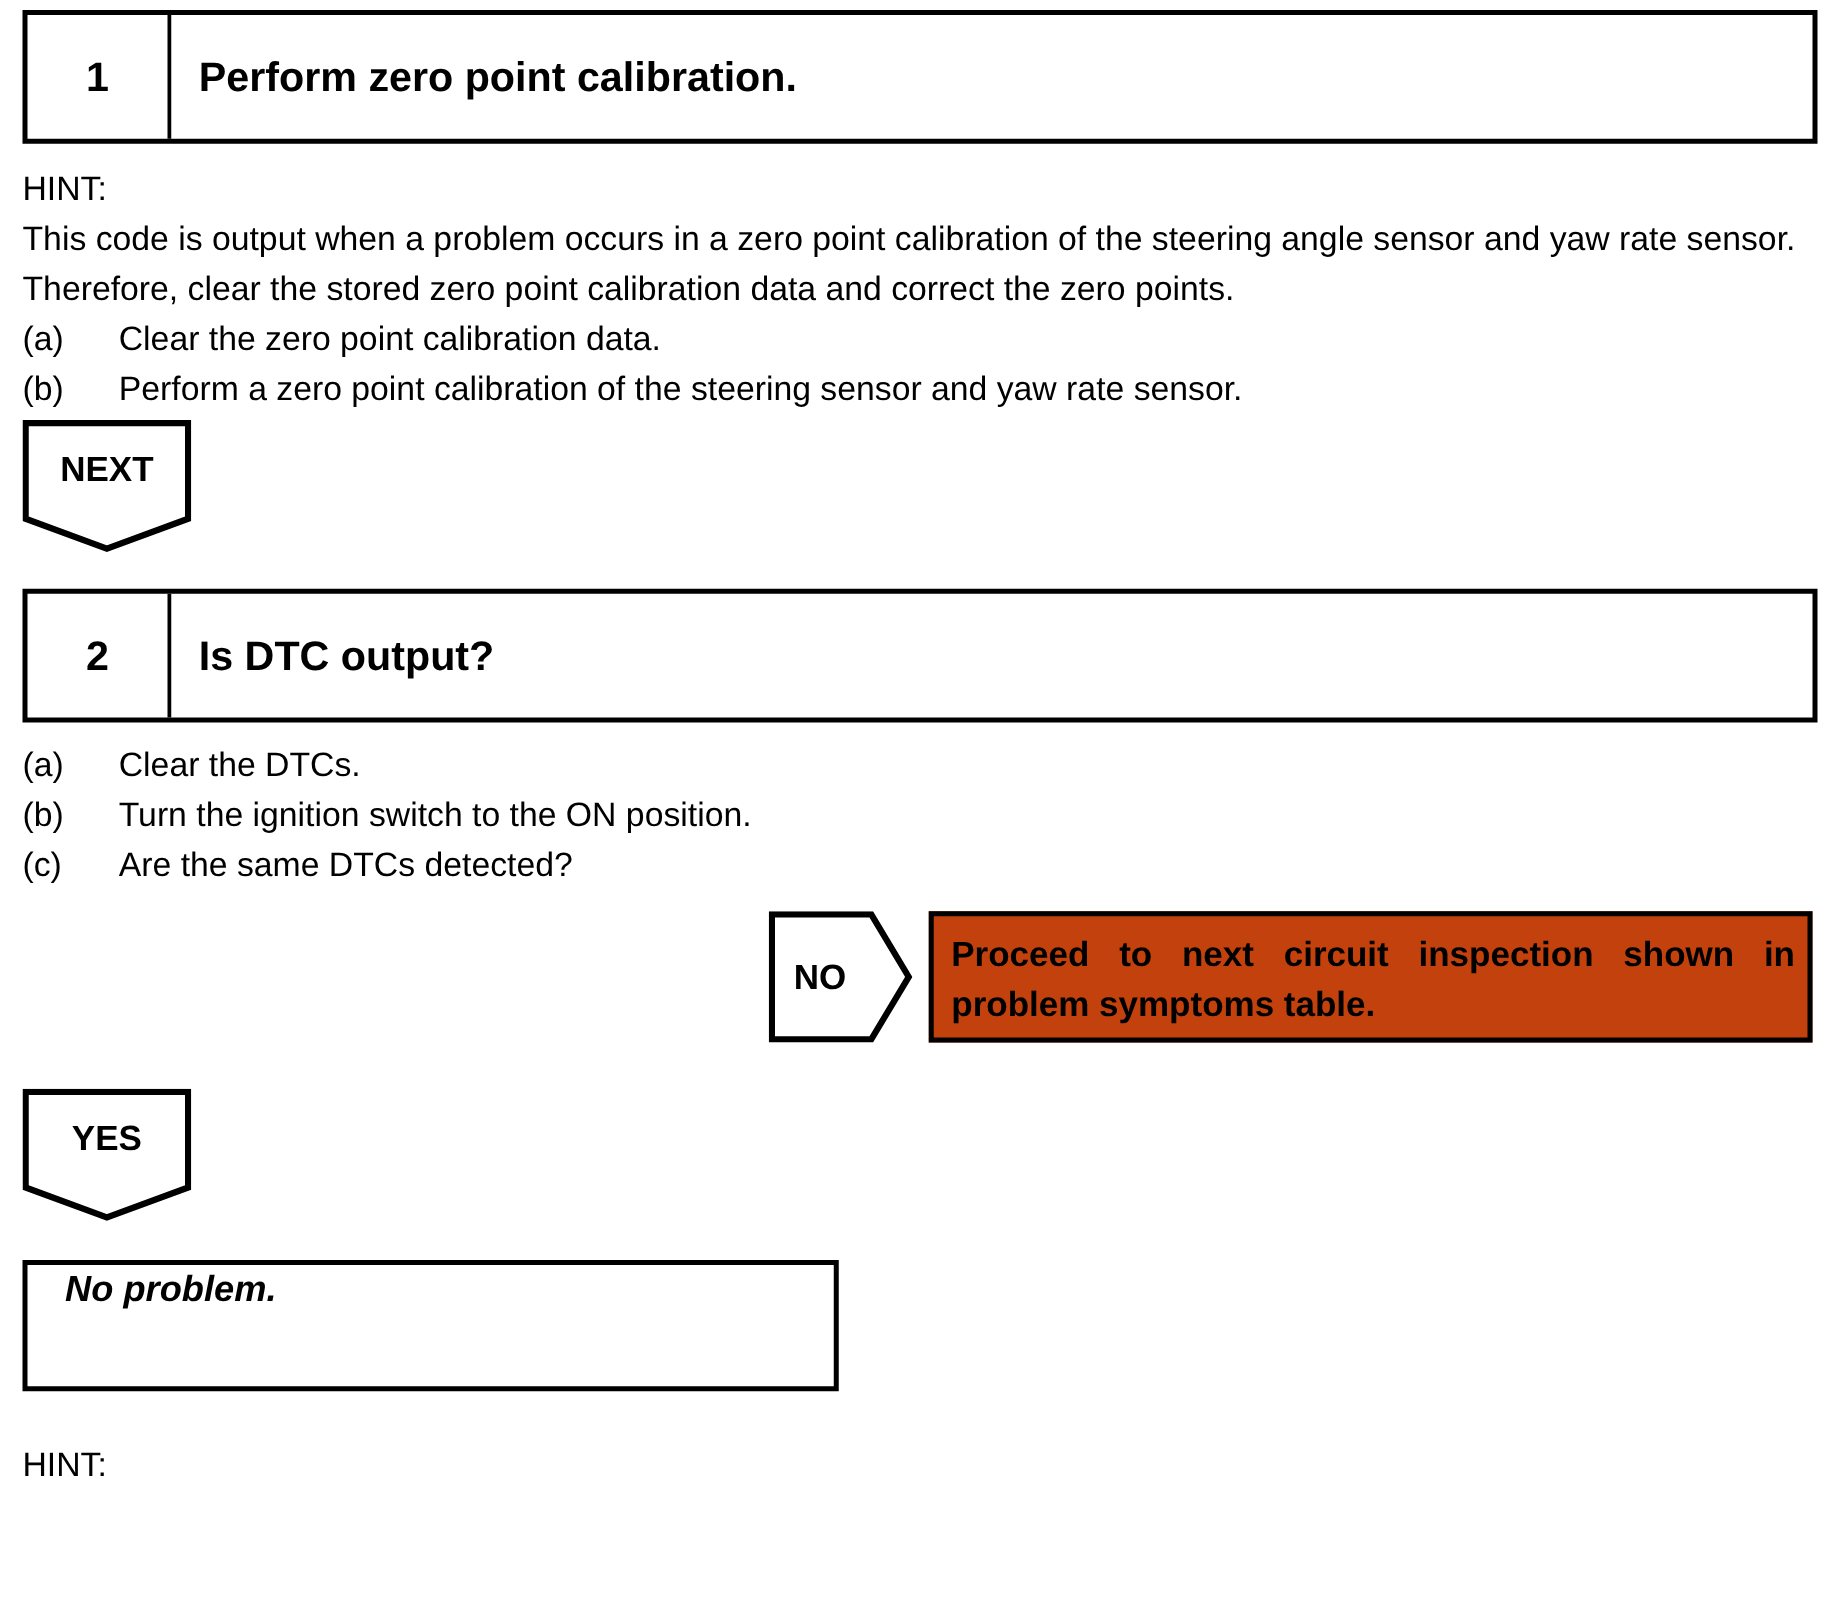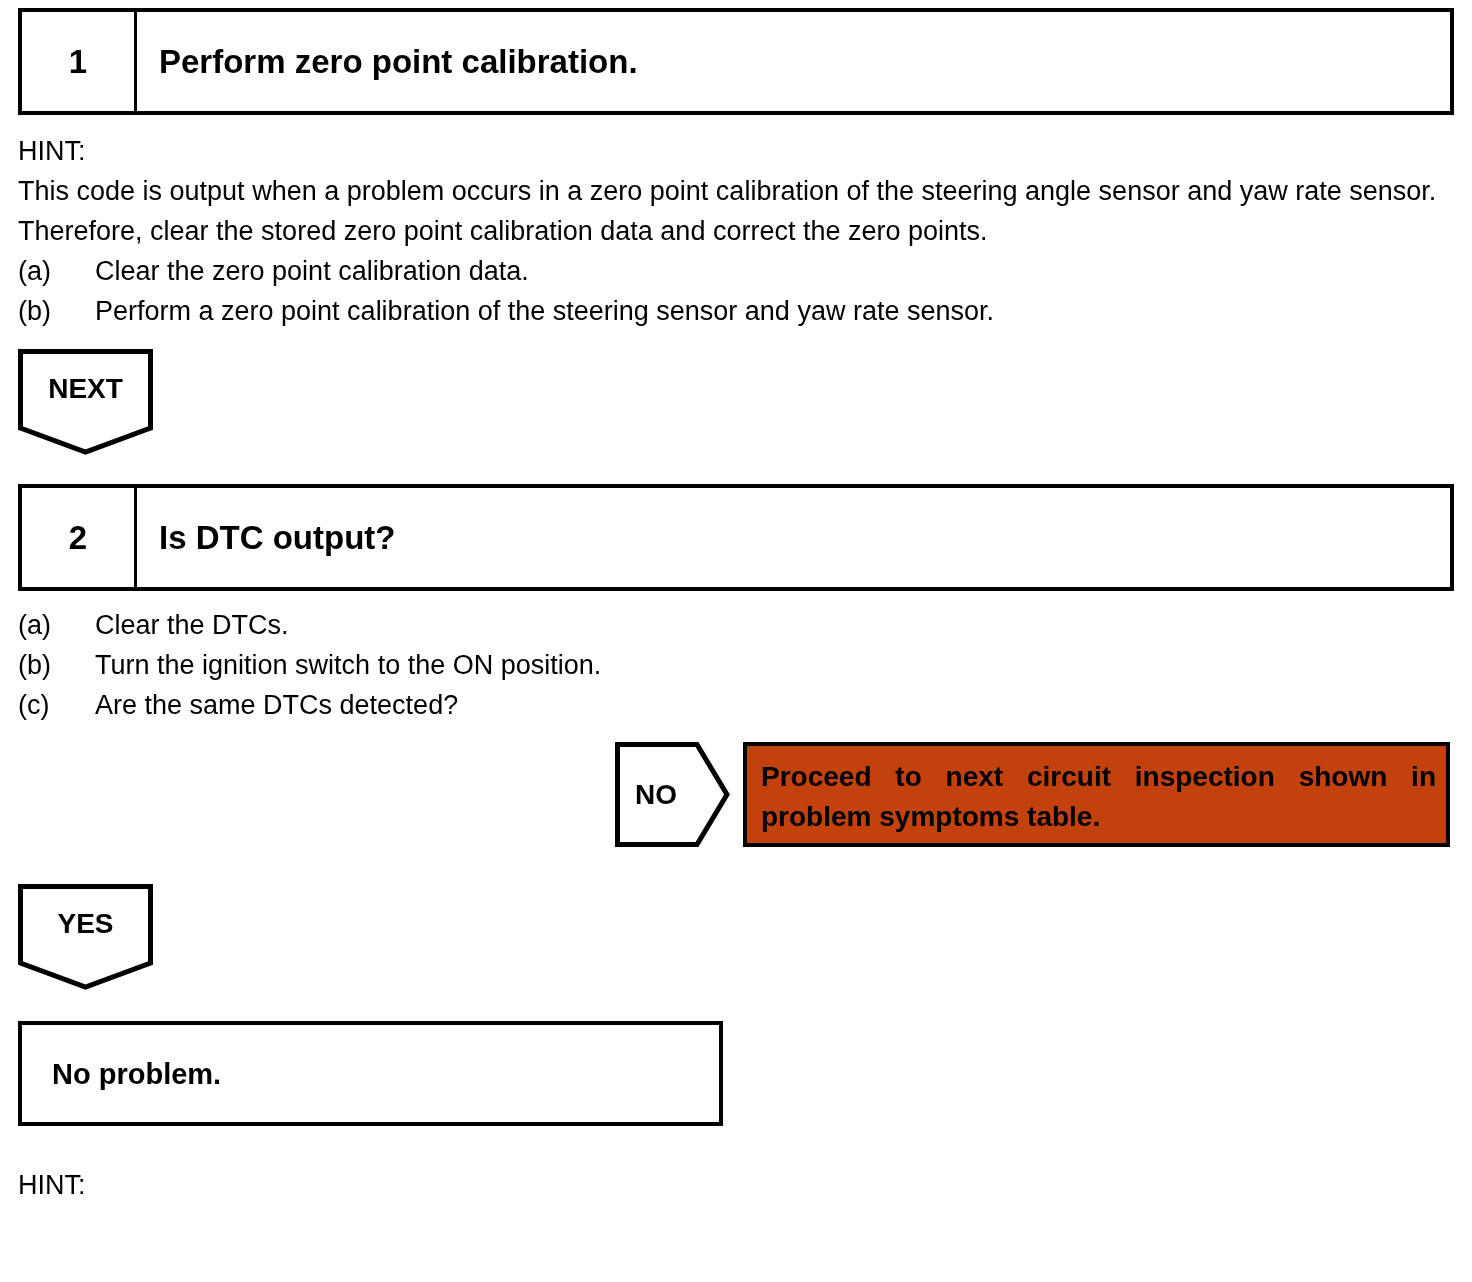--- a/index.html
+++ b/index.html
@@ -54,21 +54,21 @@
     width:135px;
     height:106px;
     flex:none;
   }
   .connector-down svg{position:absolute;left:0;top:0;}
   .connector-down .lbl{
     position:absolute;left:0;top:0;width:135px;height:80px;
     display:flex;align-items:center;justify-content:center;
     font-weight:bold;font-size:28px;line-height:28px;
   }
-  .next-wrap{margin-top:18px;}
+  .next-wrap{margin-top:5px;}
   .yes-wrap{margin-top:37px;}
   .step2-wrap{margin-top:29px;}
   .sublist-wrap{margin-top:14px;}
   
   .branch-row{
     display:flex;
     margin-left:597px;
     margin-top:17px;
     height:105px;
   }
@@ -92,30 +92,30 @@
     margin-left:13px;
     padding:11px 10px 0 14px;
     font-weight:bold;
     font-size:28px;
     line-height:40px;
     text-align:justify;
     background:#c2410c;
   }
   .end-box{
     margin-top:31px;
-    width:705px;
+    width:653px;
     height:105px;
     box-sizing:border-box;
     border:4px solid #000;
     display:flex;
-    align-items:center;
     padding-left:30px;
     font-weight:bold;
     font-size:29px;
     background:#fff;
+    font-style:italic;
   }
   .hint2{margin-top:39px;}
 </style>
 </head>
 <body>
 
 <div class="page">
 
   <div class="step-header">
     <div class="step-num">1</div>

